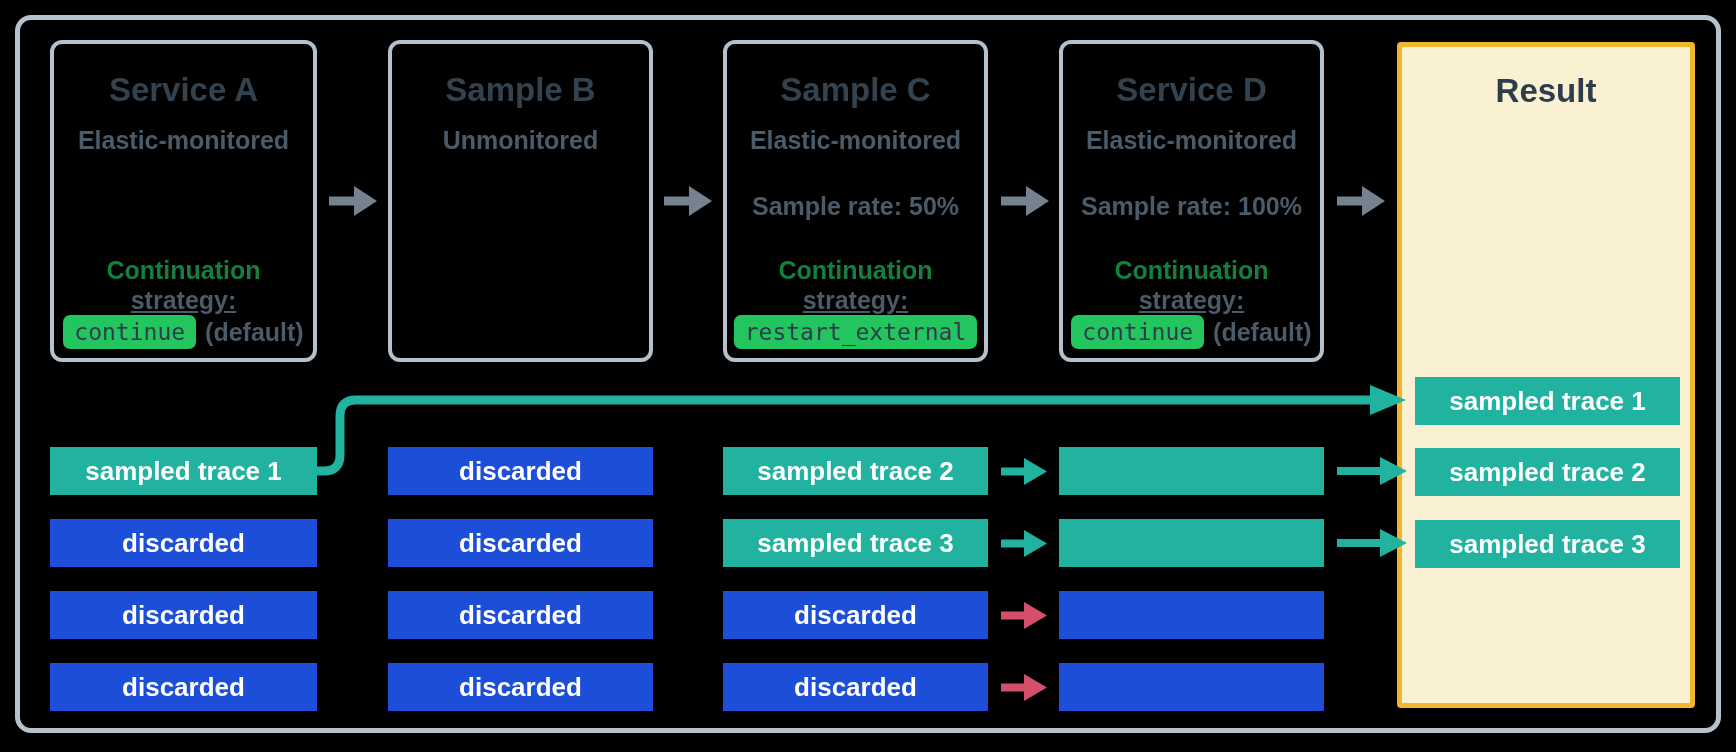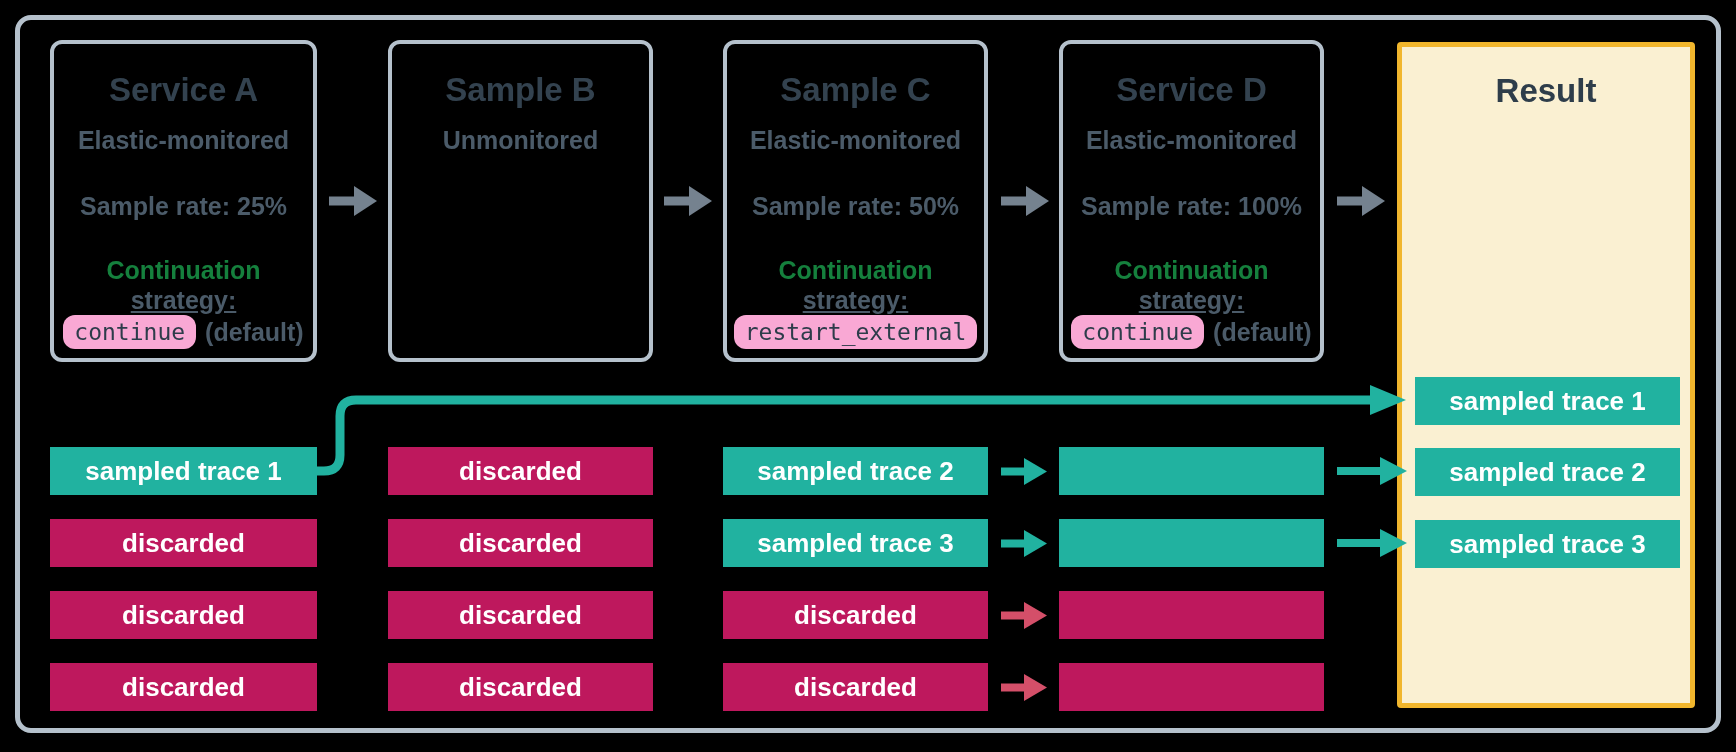--- a/index.html
+++ b/index.html
@@ -38,63 +38,62 @@
   }
   .svc-cont2{
     position:absolute;top:241px;left:0;right:0;text-align:center;
     font-size:25px;font-weight:600;color:#4b5b69;line-height:30px;text-decoration:underline;
   }
   .chip-row{
     position:absolute;top:271px;left:0;right:0;
     display:flex;justify-content:center;align-items:center;gap:9px;
   }
   .chip{
-    display:inline-block;background:#f9a8d4;color:#2d3c4a;
+    display:inline-block;background:#22c55e;color:#2d3c4a;
     font-family:"DejaVu Sans Mono","Liberation Mono",monospace;
-    font-size:23px;line-height:28px;padding:3px 11px;border-radius:12px;white-space:nowrap;
+    font-size:23px;line-height:28px;padding:3px 11px;border-radius:7px;white-space:nowrap;
   }
   .chip-note{font-size:25px;font-weight:600;color:#4b5b69;white-space:nowrap;text-align:center;}
   
   .result-box{
     position:absolute;left:1397px;top:42px;width:298px;height:666px;
     background:#faf0d2;border:5px solid #f1b62d;border-radius:4px;box-sizing:border-box;
   }
   .result-title{
     position:absolute;top:24px;left:0;right:0;text-align:center;
     font-size:33px;font-weight:bold;color:#2e3d4a;line-height:40px;
   }
   
   .pill{
     position:absolute;height:48px;border-radius:0;color:#ffffff;
     font-size:26px;font-weight:600;display:flex;align-items:center;justify-content:center;
     box-sizing:border-box;white-space:nowrap;
   }
   .pill.sampled{background:#21b2a0;}
-  .pill.discarded{background:#be185d;}
+  .pill.discarded{background:#1d4ed8;}
   .col-a{left:50px;width:267px;}
   .col-b{left:388px;width:265px;}
   .col-c{left:723px;width:265px;}
   .col-d{left:1059px;width:265px;}
   .col-r{left:1415px;width:265px;}
   .row-1{top:447px;} .row-2{top:519px;} .row-3{top:591px;} .row-4{top:663px;}
   .res-row-1{top:377px;} .res-row-2{top:448px;} .res-row-3{top:520px;}
   
   .arrow{position:absolute;}
   svg{display:block;}
 </style>
 </head>
 <body>
 
 <div class="canvas">
   <div class="outer-frame"></div>
 
   <div class="svc-box svc-a">
     <div class="svc-title">Service A</div>
     <div class="svc-sub">Elastic-monitored</div>
-    <div class="svc-rate">Sample rate: 25%</div>
     <div class="svc-cont1">Continuation</div>
     <div class="svc-cont2">strategy:</div>
     <div class="chip-row">
       <span class="chip">continue</span>
       <span class="chip-note">(default)</span>
     </div>
   </div>
 
   <div class="svc-box svc-b">
     <div class="svc-title">Sample B</div>

